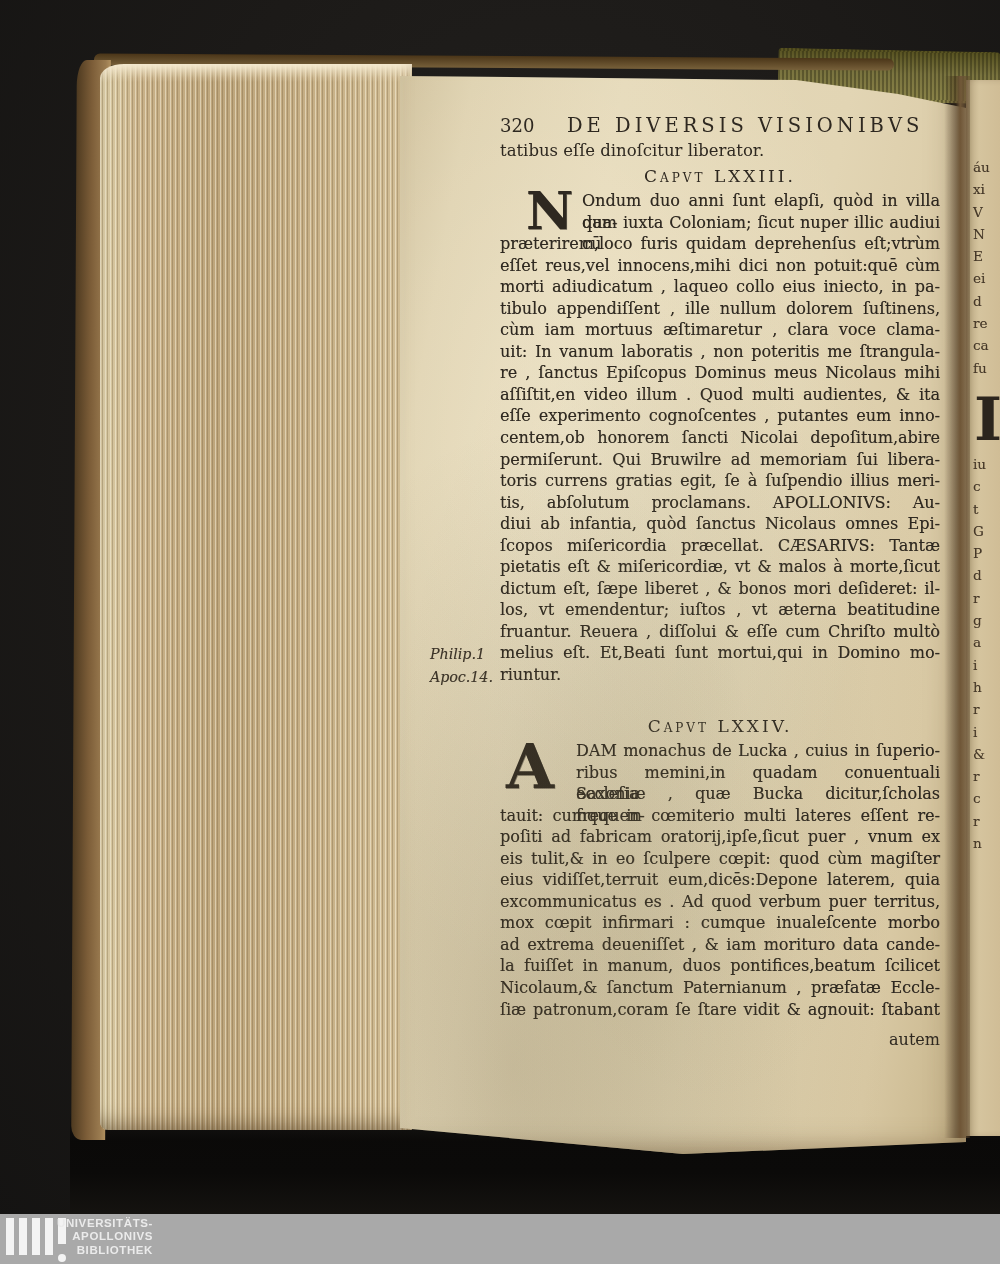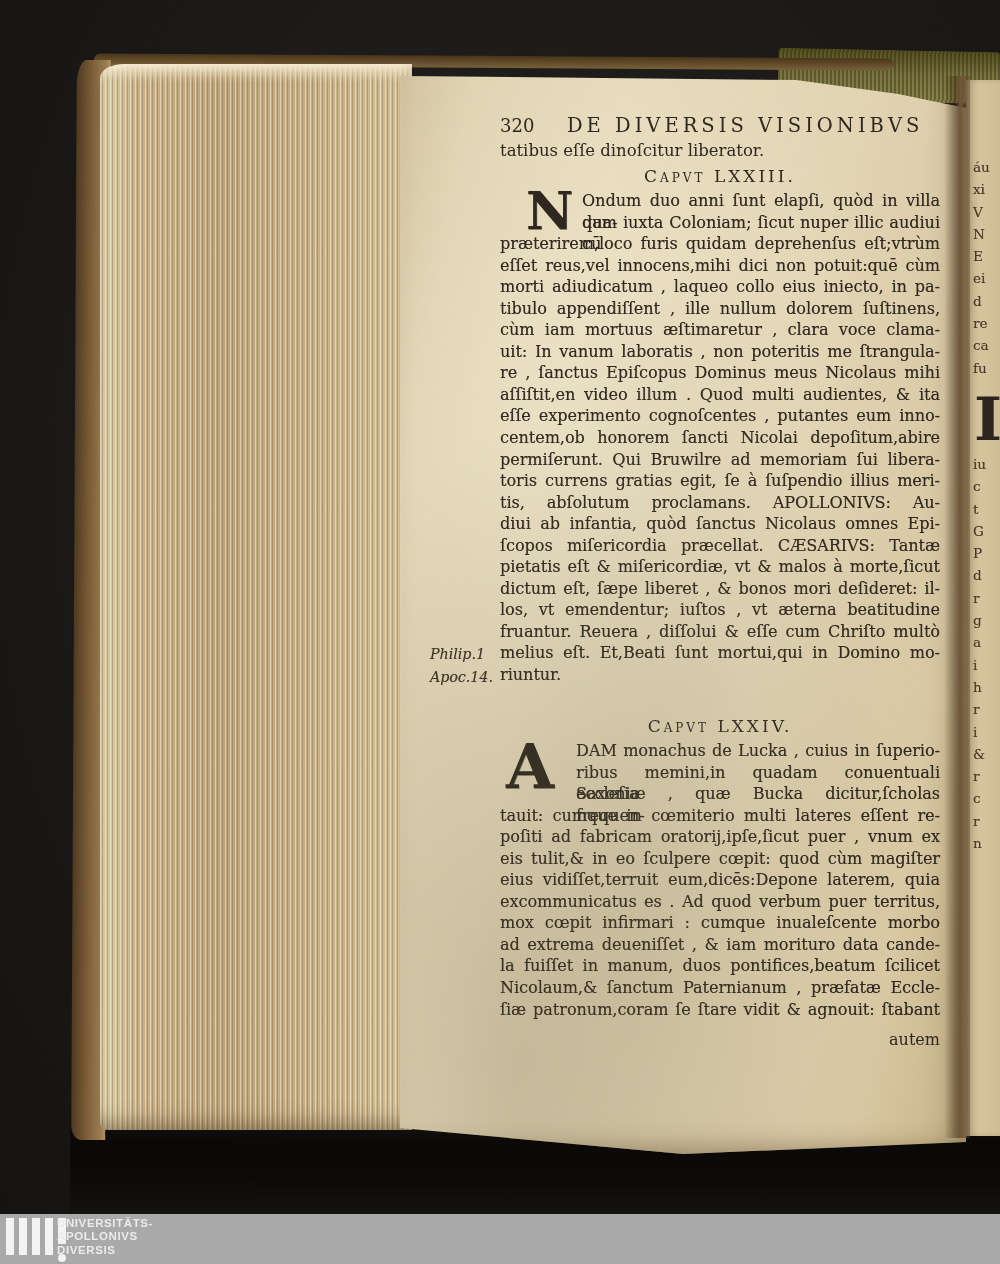--- a/index.html
+++ b/index.html
@@ -63,21 +63,21 @@
   .margin-note{position:absolute;left:30px;width:70px;font-style:italic;font-size:14.2px;color:#3a3228;
     text-shadow:.3px .3px .4px rgba(58,50,40,.4);}
   .catchword{position:absolute;left:100px;width:440px;text-align:right;font-size:16px;color:#2e2820;}
   
   .frag{font-size:13.5px;line-height:22.3px;color:#453828;padding-left:7px;
     text-shadow:.3px .3px .4px rgba(69,56,40,.4);}
   .sliver-pad{height:76px;}
   .sliver-drop{font-size:60px;font-weight:bold;line-height:1;color:#2c251d;padding-left:8px;margin:10px 0 4px 0;}
   
   .footer-bar{position:absolute;left:0;top:1214px;width:1000px;height:50px;background:#a9a9a9;z-index:10;
-    font-family:"Liberation Sans","DejaVu Sans",sans-serif;}
+    font-family:"Liberation Sans","DejaVu Sans",sans-serif;text-align:right;}
   .logo{position:absolute;left:6px;top:4px;width:66px;height:44px;}
   .bar{position:absolute;top:0;width:8px;height:37px;background:#f3f3f3;}
   .bar.b1{left:0;} .bar.b2{left:13px;} .bar.b3{left:26px;} .bar.b4{left:39px;}
   .bar.b5{left:52px;height:26px;}
   .dot{position:absolute;left:52px;top:36px;width:8px;height:8px;border-radius:50%;background:#f3f3f3;}
   .libname{position:absolute;left:57px;top:3px;color:#ebebeb;font-weight:bold;font-size:11.5px;
     letter-spacing:.6px;line-height:13.4px;white-space:nowrap;}
 </style>
 </head>
 <body>
@@ -193,17 +193,17 @@
       <div class="bar b1"></div>
       <div class="bar b2"></div>
       <div class="bar b3"></div>
       <div class="bar b4"></div>
       <div class="bar b5"></div>
       <div class="dot"></div>
     </div>
     <div class="libname">
       <div>UNIVERSITÄTS-</div>
       <div>APOLLONIVS</div>
-      <div>DIVERSIS</div>
+      <div>BIBLIOTHEK</div>
     </div>
   </div>
 
 </div>
 
 </body></html>

